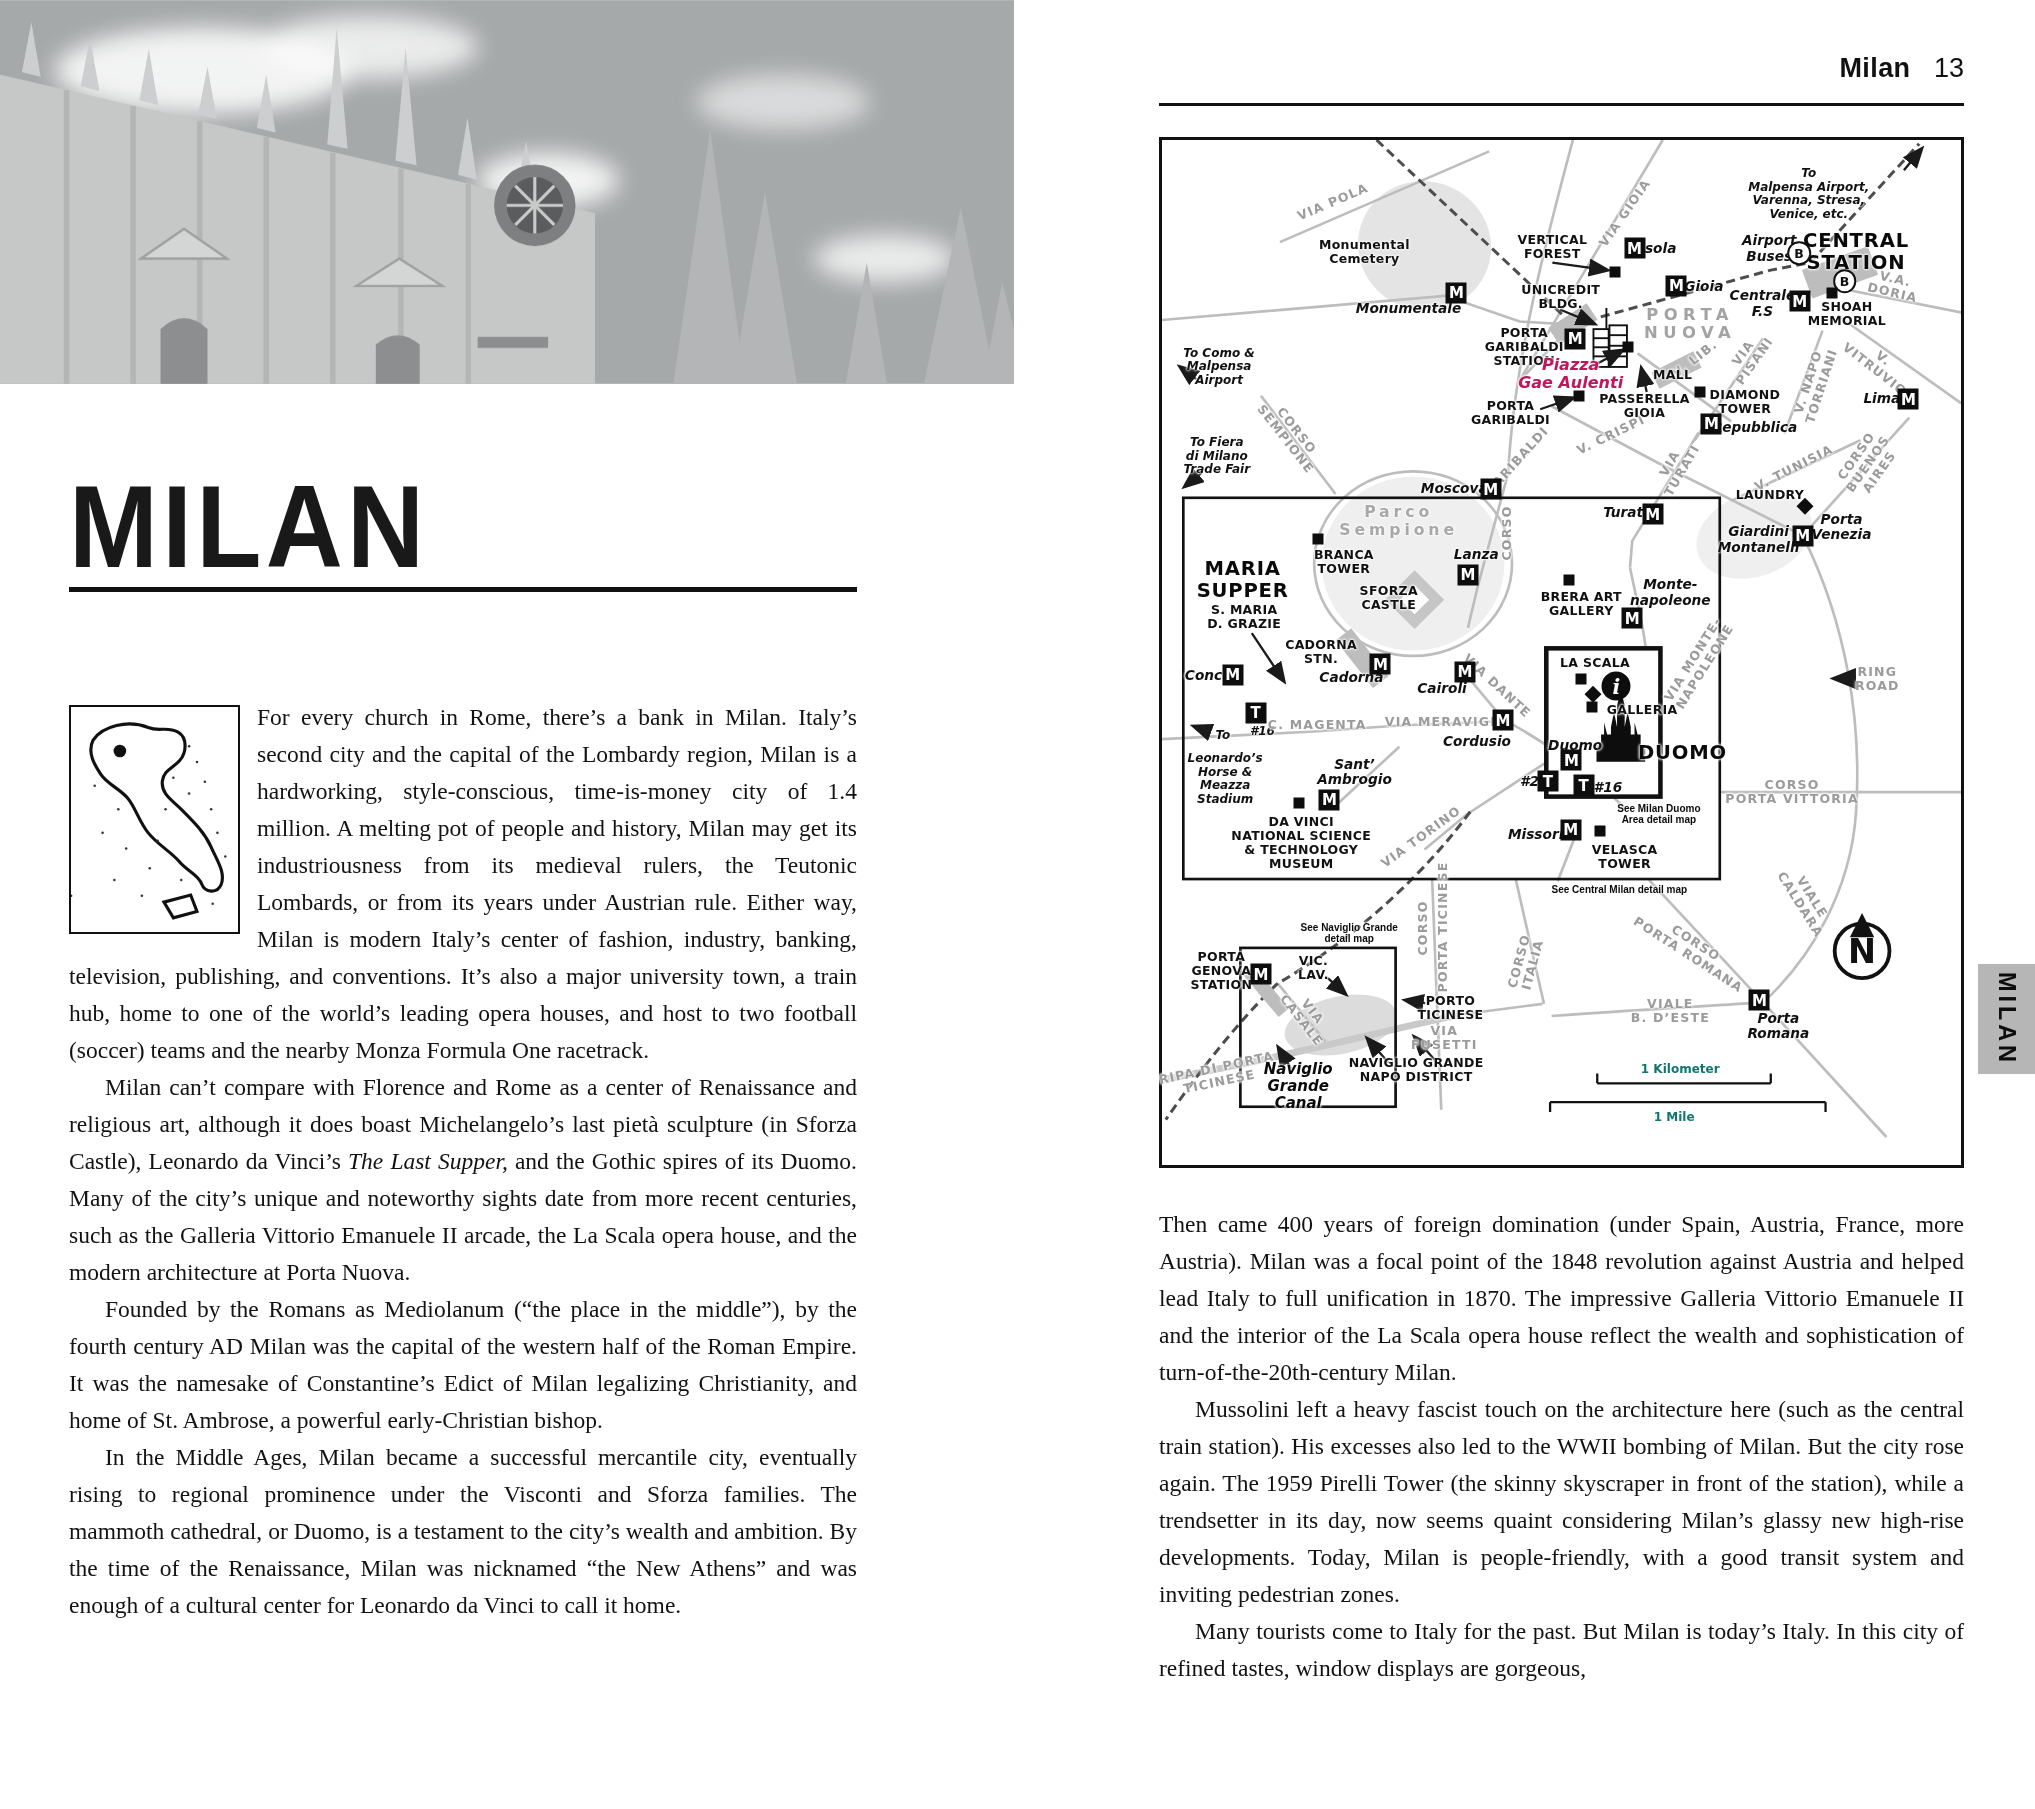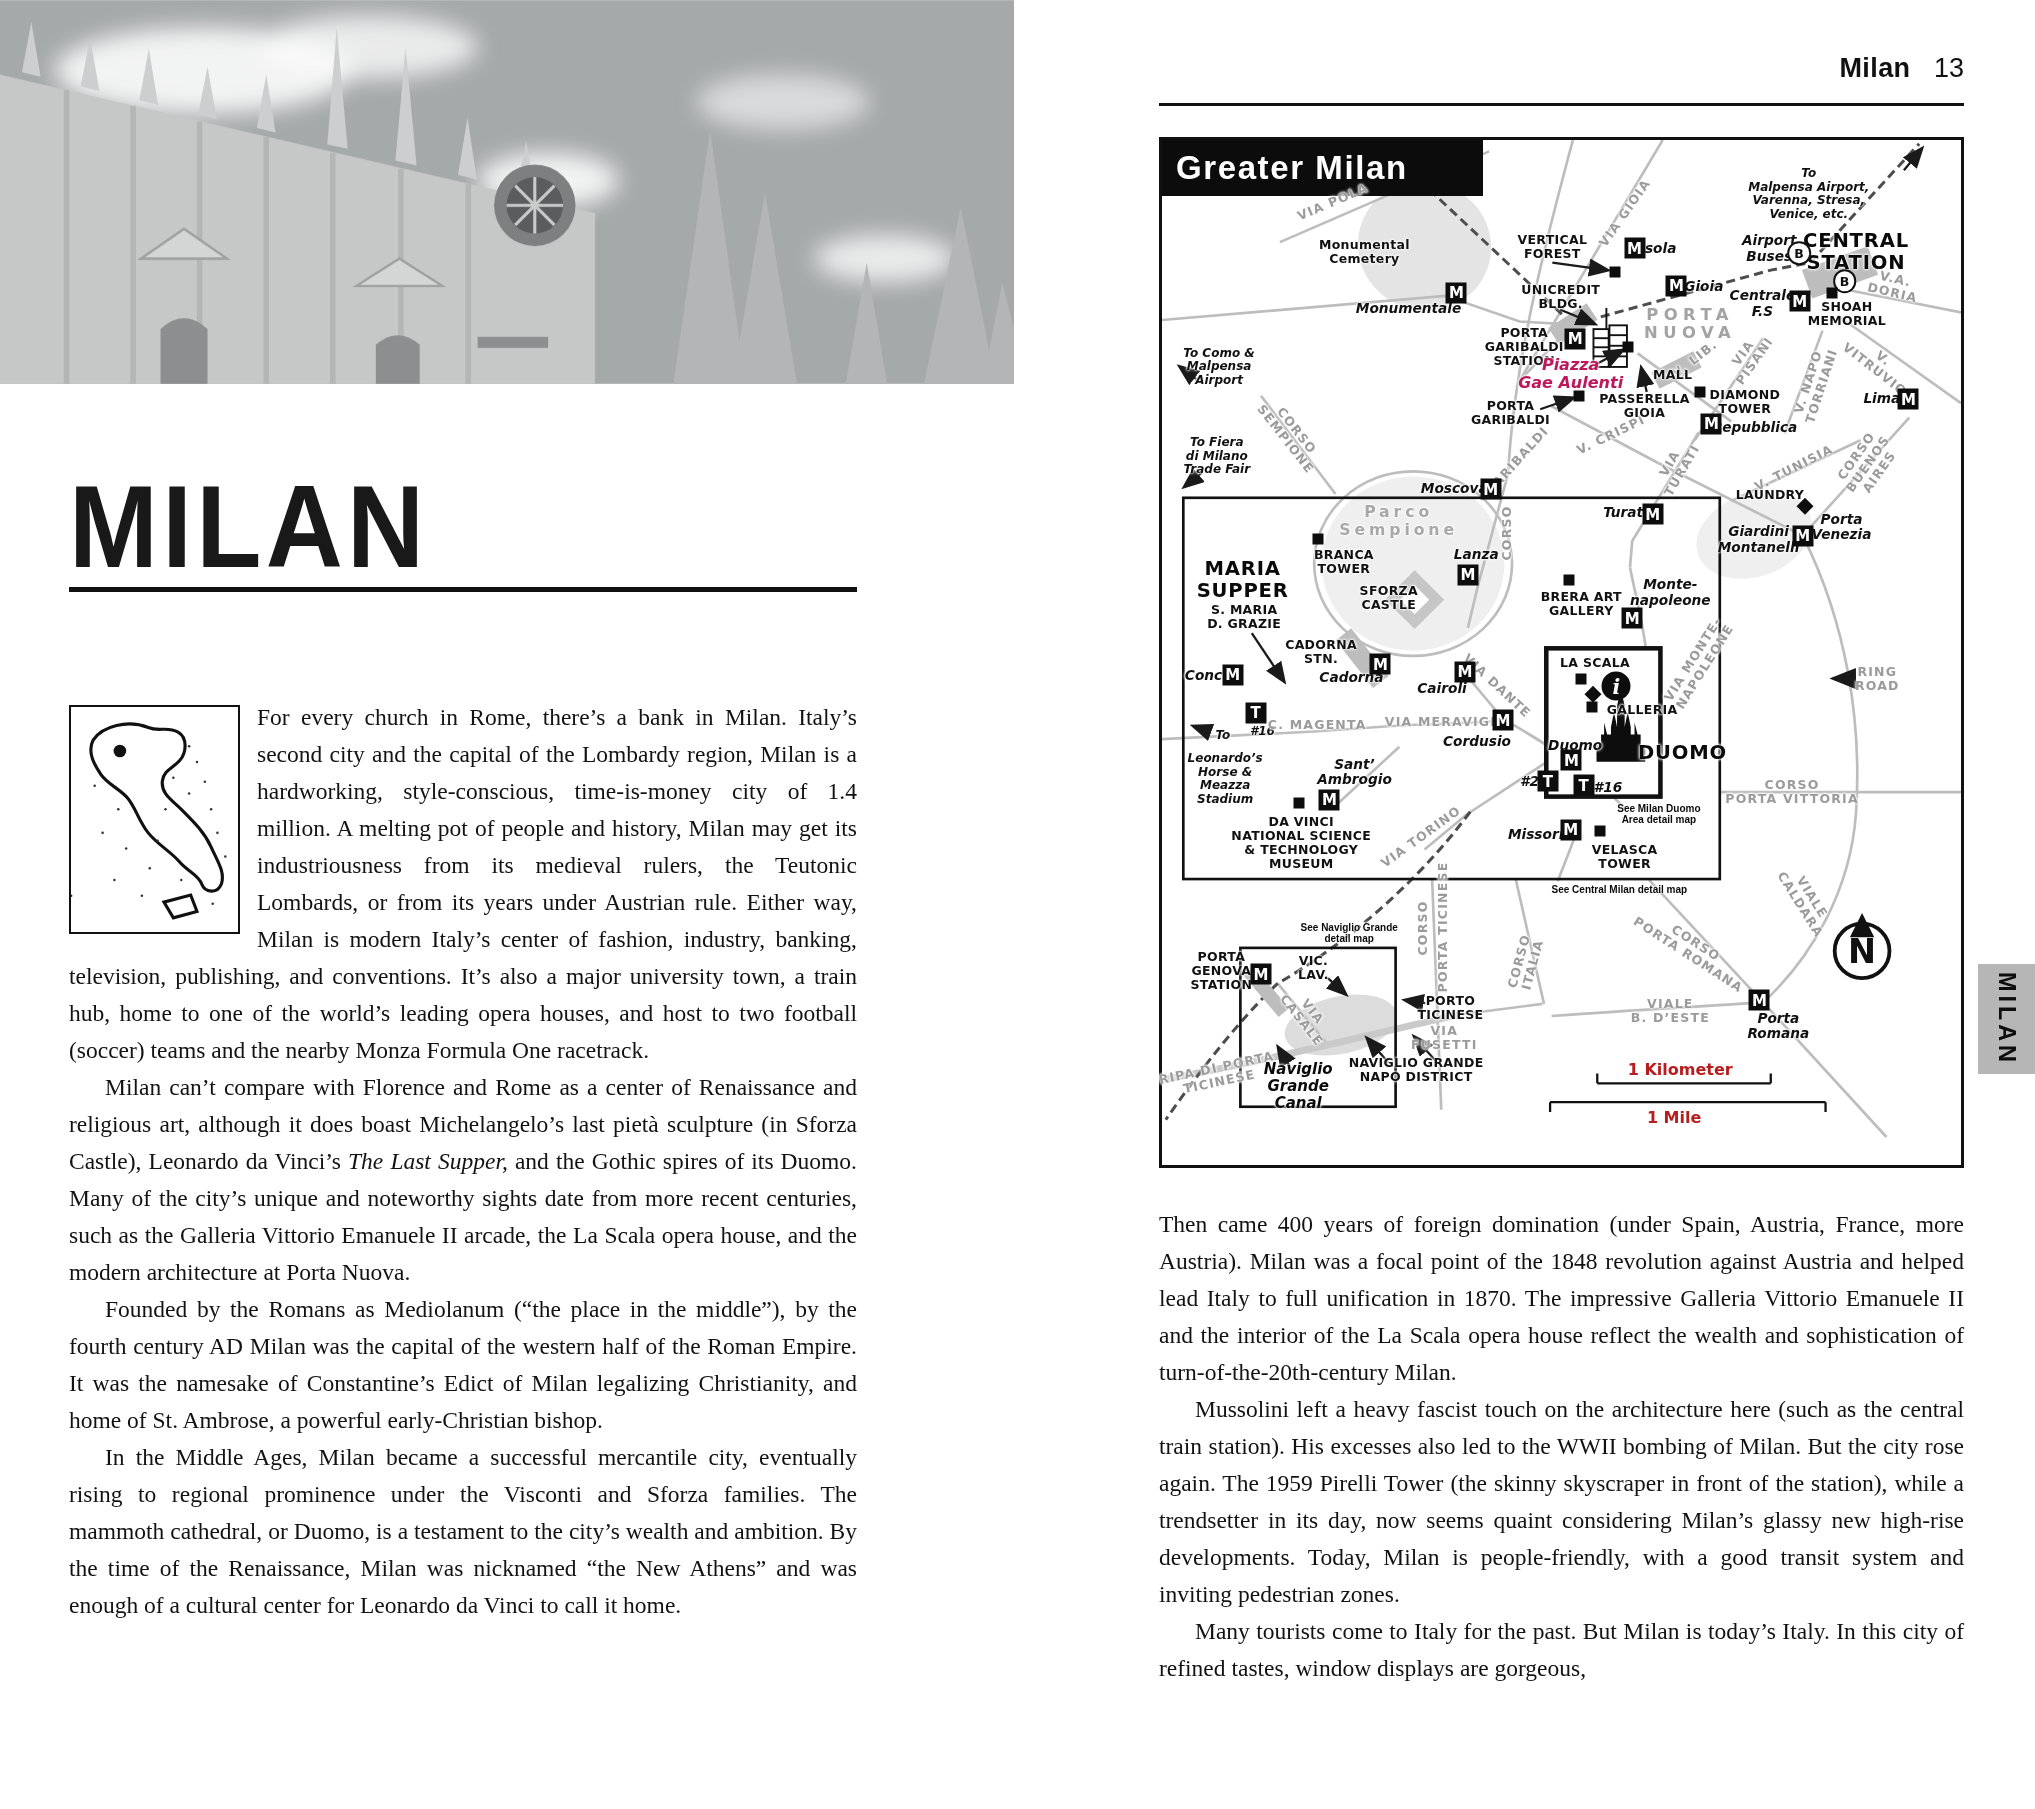--- a/index.html
+++ b/index.html
@@ -47,21 +47,21 @@
   .lbl.st{color:#9b9b9b;font-size:12.5px;font-weight:700;letter-spacing:1.2px;}
   .lbl.stlg{color:#a3a3a3;font-size:16.4px;font-weight:700;letter-spacing:5.5px;}
   .lbl.poi,.lbl.poiplain{color:#111;font-size:12.5px;font-weight:700;letter-spacing:0.3px;}
   .lbl.poib{color:#0a0a0a;font-size:19.6px;font-weight:800;letter-spacing:0.8px;}
   .lbl.sta{color:#111;font-size:13.7px;font-weight:700;font-style:italic;}
   .lbl.stab{color:#be185d;font-size:16px;font-weight:700;font-style:italic;}
   .lbl.dest{color:#111;font-size:12px;font-weight:600;font-style:italic;}
   .lbl.note{color:#0a0a0a;font-size:10px;font-weight:800;font-family:"Liberation Sans",sans-serif;}
   .lbl.park{color:#a8a8a8;font-size:15.7px;font-weight:700;letter-spacing:3.9px;}
   .lbl.canal{color:#0a0a0a;font-size:15px;font-weight:800;font-style:italic;}
-  .lbl.scale{color:#b91c1c;font-size:16px;font-weight:700;}
+  .lbl.scale{color:#0f766e;font-size:12px;font-weight:700;}
   .ic{position:absolute;display:flex;align-items:center;justify-content:center;
       font-family:"DejaVu Sans",sans-serif;transform:translate(-50%,-50%);}
   .ic.m,.ic.t{width:21px;height:21px;background:#0d0d0d;color:#fff;font-size:15px;font-weight:800;}
   .ic.b{width:19.6px;height:19.6px;border-radius:50%;background:#fff;border:2.3px solid #111;
       color:#111;font-size:12.5px;font-weight:800;}
   .ic.i{width:29px;height:29px;border-radius:50%;background:#0d0d0d;color:#fff;font-size:20.4px;
       font-weight:800;font-style:italic;font-family:"DejaVu Serif",serif;}
   .ic.d{width:11.7px;height:11.7px;background:#0d0d0d;transform:translate(-50%,-50%) rotate(45deg);}
   .ic.s{width:11px;height:11px;background:#0d0d0d;}
 
@@ -316,21 +316,20 @@
         <circle cx="920" cy="1072" r="36" fill="none" stroke="#111" stroke-width="5"></circle>
         <polygon points="920,1022 936,1054 904,1054" fill="#111"></polygon>
         <text x="920" y="1088" text-anchor="middle" font-family="DejaVu Sans" font-size="44" font-weight="800" fill="#111">N</text>
       </g>
 
       <g stroke="#111" stroke-width="3" fill="none">
         <path d="M572 1247 L800 1247 M572 1247 L572 1234 M800 1247 L800 1234"></path>
         <path d="M510 1272 L872 1272 M510 1272 L510 1285 M872 1272 L872 1285"></path>
       </g>
     </svg>
-    <div class="map-title">Greater Milan</div>
     <div id="map-labels">
         <div class="lbl dest" style="left: 80.9524%; top: 5.31365%; transform: translate(-50%, -50%);">To
 Malpensa Airport,
 Varenna, Stresa,
 Venice, etc.</div>
         <div class="lbl dest" style="left: 7.14286%; top: 22.1402%; transform: translate(-50%, -50%);">To Como &amp;
 Malpensa
 Airport</div>
         <div class="lbl dest" style="left: 6.85714%; top: 30.8487%; transform: translate(-50%, -50%);">To Fiera
 di Milano

